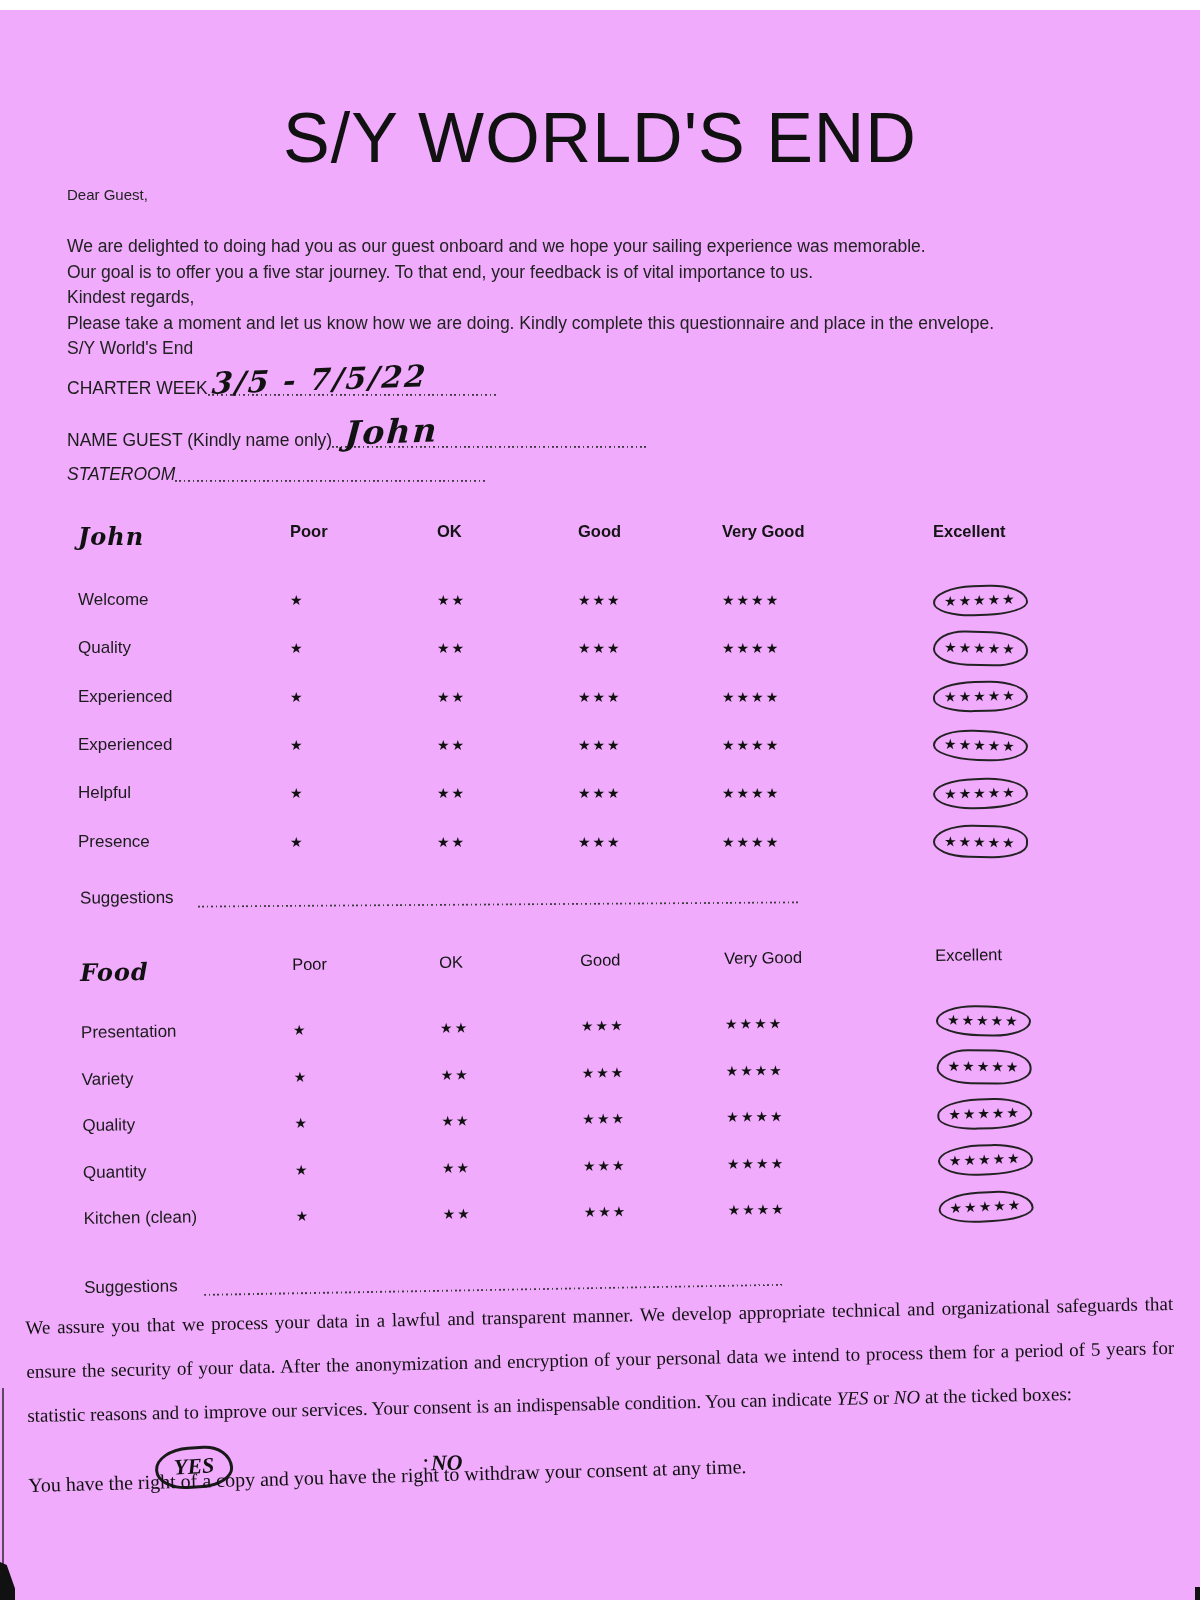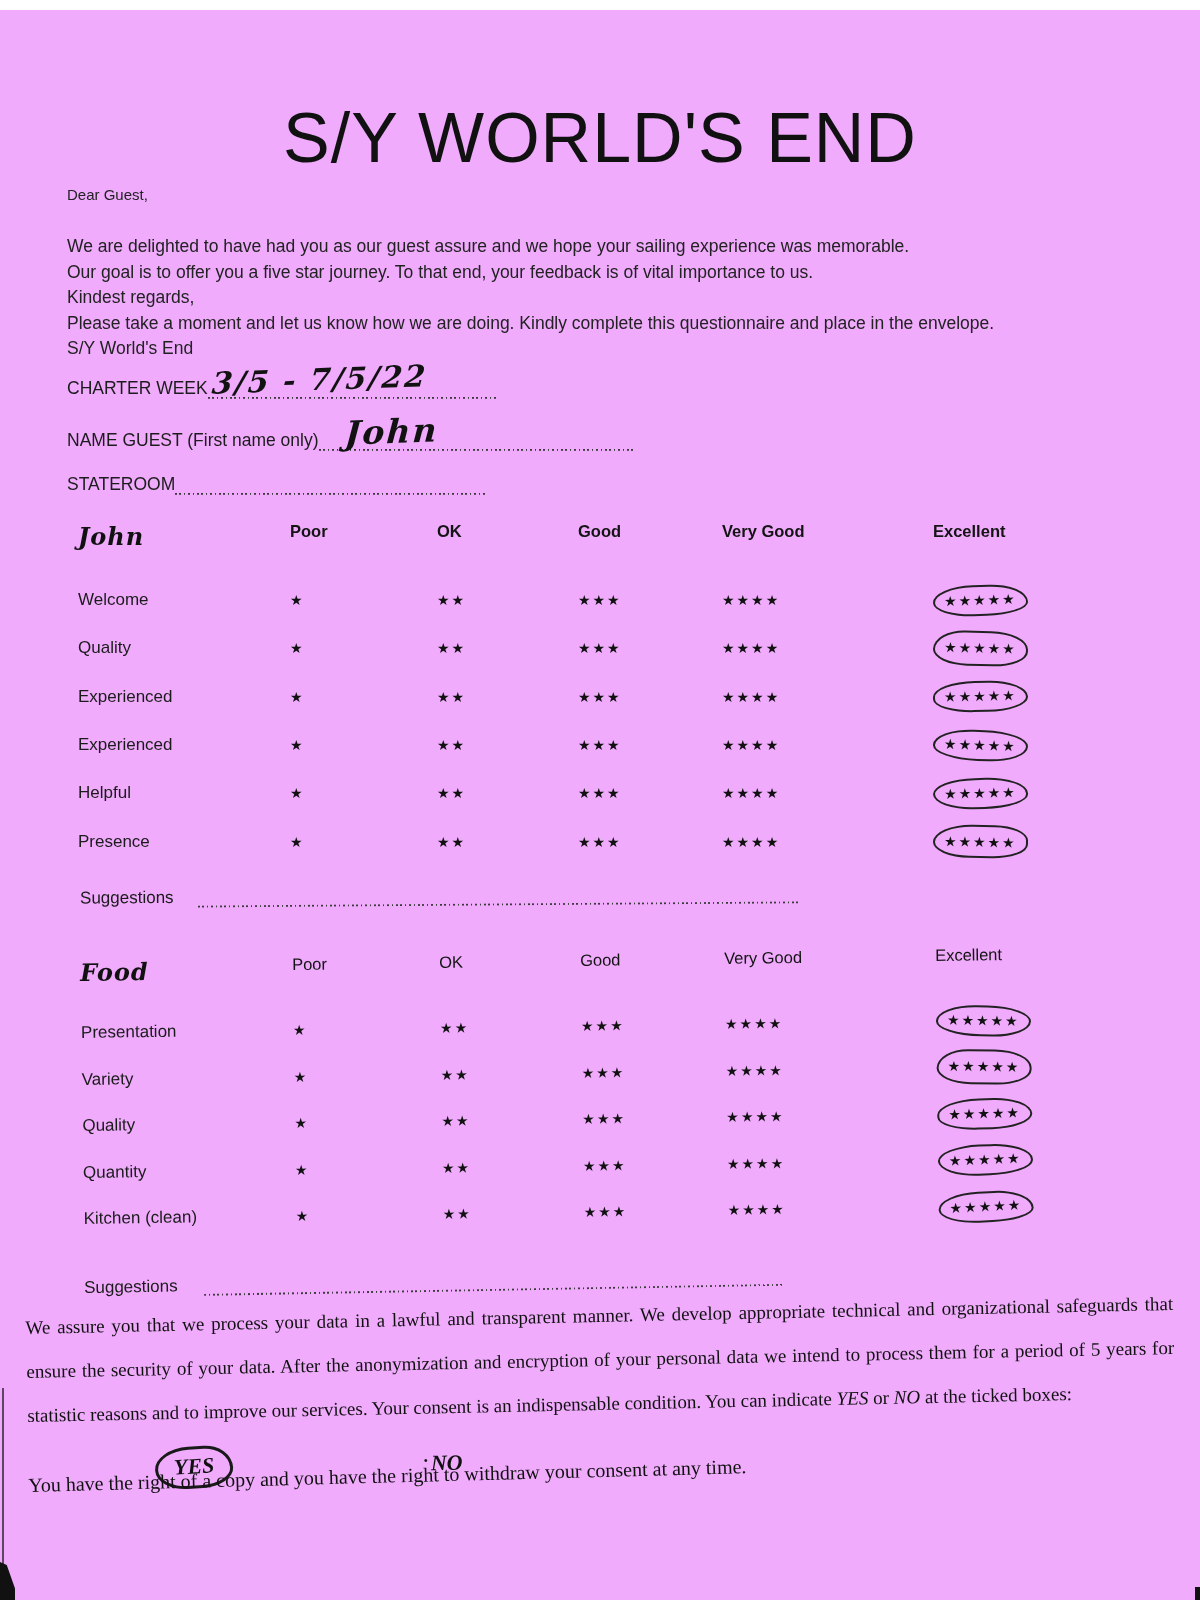--- a/index.html
+++ b/index.html
@@ -9,21 +9,21 @@
     background:#f0abfc; color:#151515; overflow:hidden;
     font-family:"Liberation Sans", sans-serif;
   }
   .title {
     position:absolute; top:88px; left:0; width:100%;
     text-align:center; font-size:70px; font-weight:500; letter-spacing:1px;
     color:#111;
   }
   .salutation { position:absolute; left:67px; top:176px; font-size:15px; color:#222; }
   .intro { position:absolute; left:67px; top:224px; font-size:17.5px; line-height:25.5px; color:#222; }
-  .field-row { position:absolute; left:67px; font-size:17.5px; color:#1c1c1c; display:flex; align-items:flex-end; }
+  .field-row { position:absolute; left:67px; font-size:17.5px; color:#1c1c1c; display:flex; align-items:center; }
   .dotline { display:inline-block; height:14px;
     background:repeating-linear-gradient(to right,#3a3a3a 0 1.6px, transparent 1.6px 4.4px);
     background-size:100% 1.8px; background-position:0 100%; background-repeat:no-repeat; }
   .hand {
     position:absolute; font-family:"DejaVu Serif", serif; font-style:italic; font-weight:600;
     color:#121212; transform:rotate(-2deg) skewX(-6deg); letter-spacing:2px; white-space:nowrap;
   }
   
   .rtable { position:absolute; }
   .thead, .trow { display:grid; grid-template-columns:212px 147px 141px 144px 211px 160px; align-items:center; }
@@ -73,40 +73,40 @@
 </head>
 <body>
 
 <div class="page">
 
   <div class="title">S/Y WORLD'S END</div>
 
   <div class="salutation">Dear Guest,</div>
 
   <div class="intro">
-    <div>We are delighted to have had you as our guest assure and we hope your sailing experience was memorable.</div>
+    <div>We are delighted to doing had you as our guest onboard and we hope your sailing experience was memorable.</div>
     <div>Our goal is to offer you a five star journey. To that end, your feedback is of vital importance to us.</div>
     <div>Kindest regards,</div>
     <div>Please take a moment and let us know how we are doing. Kindly complete this questionnaire and place in the envelope.</div>
     <div>S/Y World's End</div>
   </div>
 
   <div class="field-row" style="top:368px;">
     <span>CHARTER WEEK</span>
       <span class="dotline" style="width:288px;"></span>
   </div>
   <span class="hand" style="left:212px; top:352px; font-size:30px;">3/5 - 7/5/22</span>
 
   <div class="field-row" style="top:420px;">
-    <span>NAME GUEST (First name only)</span>
+    <span>NAME GUEST (Kindly name only)</span>
       <span class="dotline" style="width:314px;"></span>
   </div>
   <span class="hand" style="left:345px; top:402px; font-size:33px;">John</span>
 
-  <div class="field-row" style="top:464px;">
+  <div class="field-row" style="top:454px;font-style:italic;">
     <span>STATEROOM</span>
       <span class="dotline" style="width:312px;"></span>
   </div>
 
   <div class="rtable crew" style="left:78px; top:512px; width:1015px;">
     <div class="thead">
       <div class="section-script">John</div>
       <div class="colhead">Poor</div>
       <div class="colhead">OK</div>
       <div class="colhead">Good</div>

